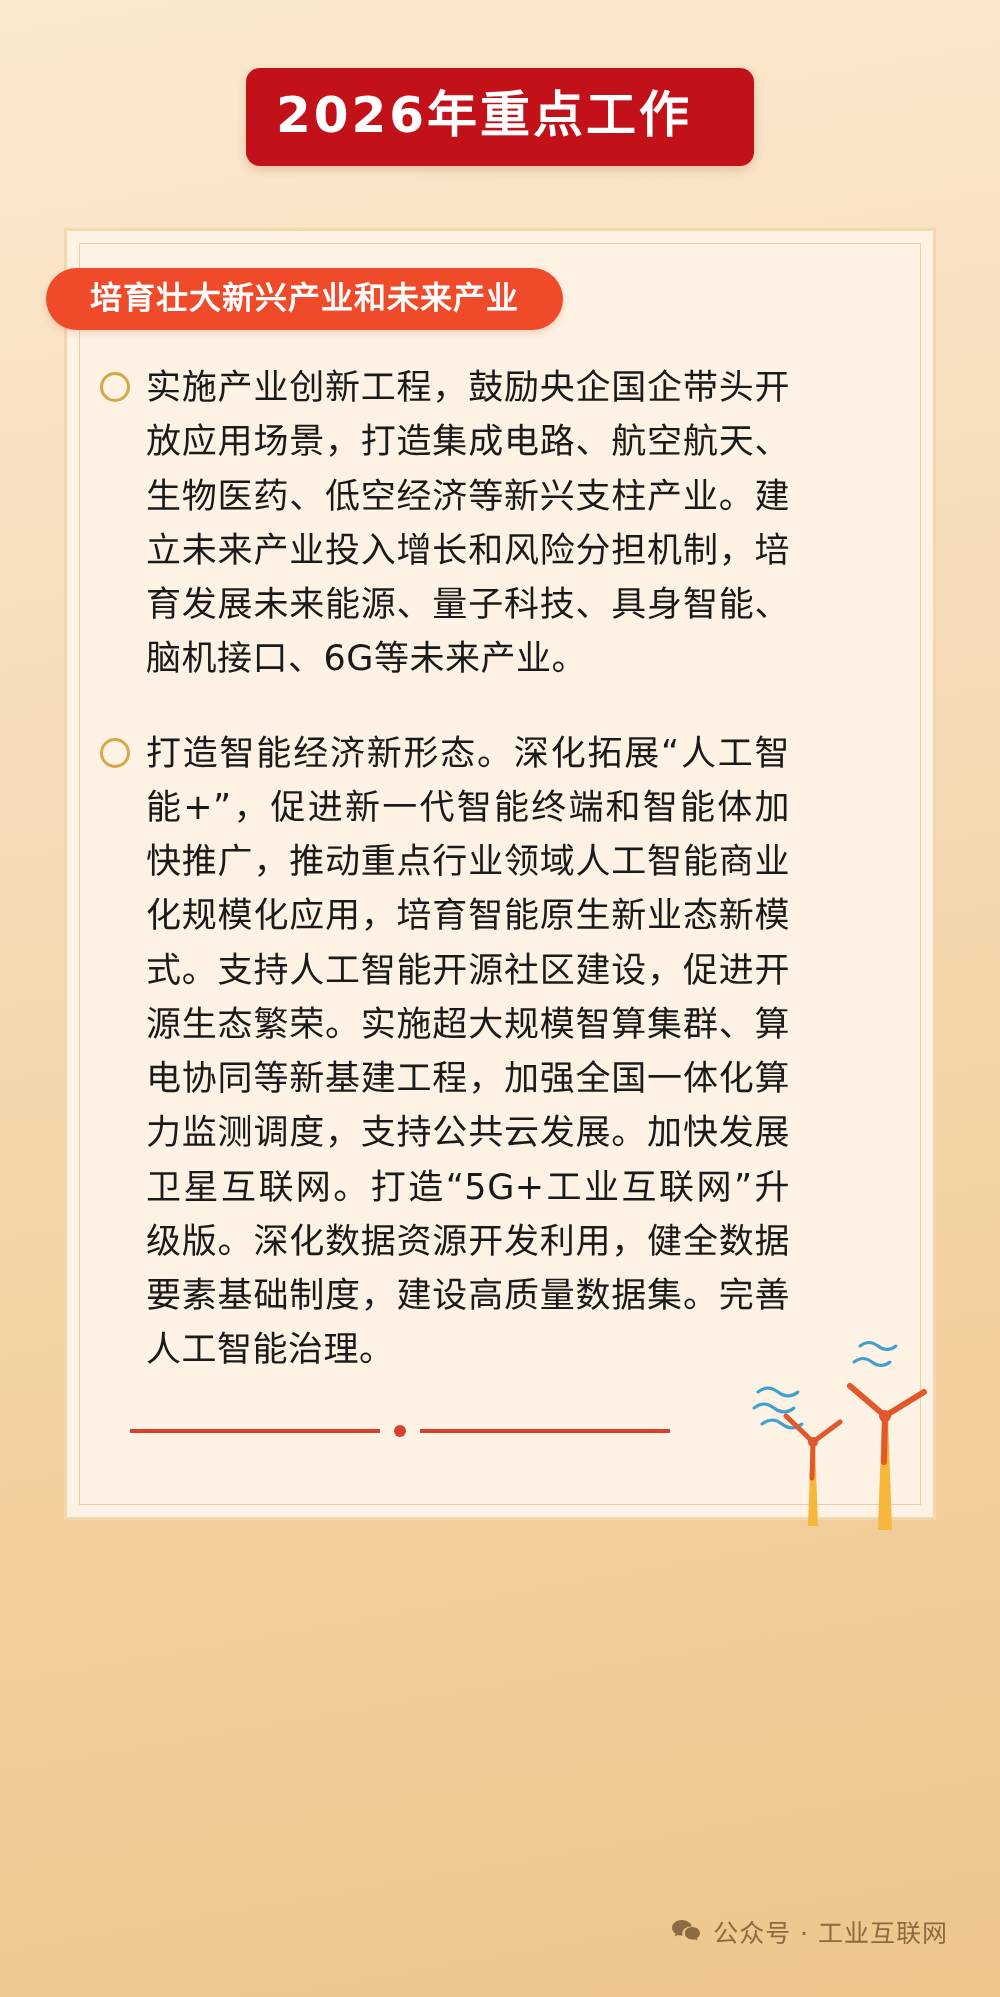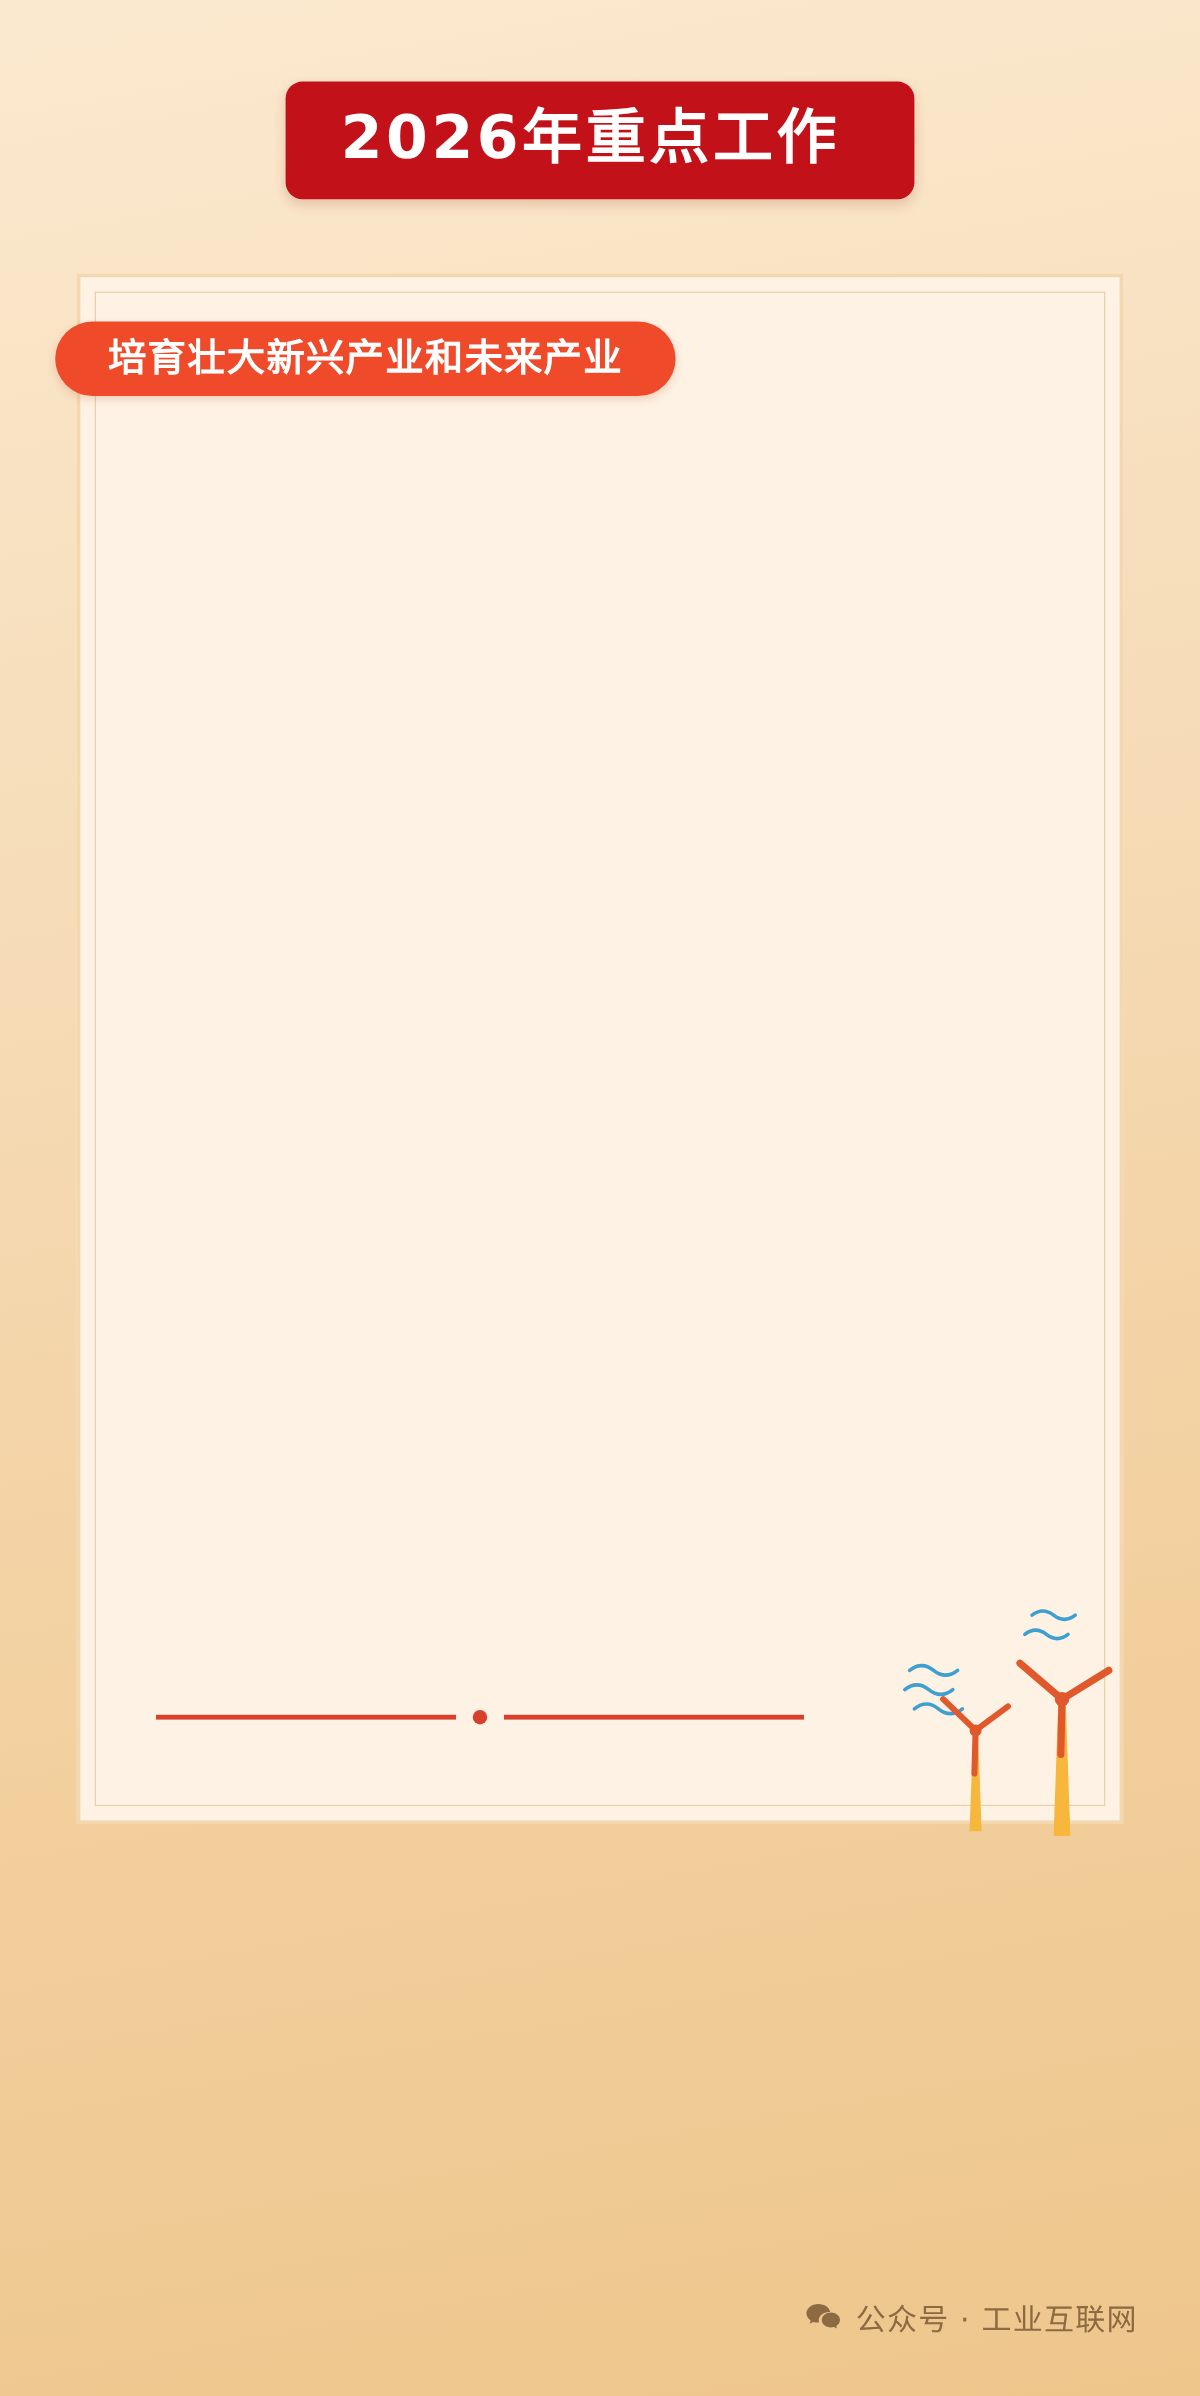--- a/index.html
+++ b/index.html
@@ -20,21 +20,21 @@
     position: absolute;
     top: 68px;
     left: 0;
     width: 100%;
     display: flex;
     justify-content: center;
   }
   .title-banner {
     background: #c3111a;
     border-radius: 14px;
-    padding: 22px 62px 26px 46px;
+    padding: 22px 62px 26px 30px;
     box-shadow: 0 4px 10px rgba(150, 40, 20, 0.18);
   }
   .title-banner .title-text {
     color: #ffffff;
     font-size: 50px;
     font-weight: bold;
     letter-spacing: 3px;
     line-height: 1;
     white-space: nowrap;
     font-family: "DejaVu Sans", "Liberation Sans", sans-serif;
@@ -175,20 +175,28 @@
 
 <div class="card">
   <div class="card-inner-border"></div>
 </div>
 
 <div class="section-pill">
   <div class="section-text">培育壮大新兴产业和未来产业</div>
 </div>
 
 <div class="content">
+  <div class="bullet-row">
+    <div class="bullet-marker"></div>
+    <div class="bullet-text">实施产业创新工程，鼓励央企国企带头开放应用场景，打造集成电路、航空航天、生物医药、低空经济等新兴支柱产业。建立未来产业投入增长和风险分担机制，培育发展未来能源、量子科技、具身智能、脑机接口、6G等未来产业。</div>
+  </div>
+  <div class="bullet-row">
+    <div class="bullet-marker"></div>
+    <div class="bullet-text">打造智能经济新形态。深化拓展“人工智能+”，促进新一代智能终端和智能体加快推广，推动重点行业领域人工智能商业化规模化应用，培育智能原生新业态新模式。支持人工智能开源社区建设，促进开源生态繁荣。实施超大规模智算集群、算电协同等新基建工程，加强全国一体化算力监测调度，支持公共云发展。加快发展卫星互联网。打造“5G+工业互联网”升级版。深化数据资源开发利用，健全数据要素基础制度，建设高质量数据集。完善人工智能治理。</div>
+  </div>
 </div>
 
 <div class="divider">
   <div class="line"></div>
   <div class="dot"></div>
   <div class="line"></div>
 </div>
 
 <div class="turbines">
   <svg width="200" height="220" viewBox="0 0 200 220" xmlns="http://www.w3.org/2000/svg">

